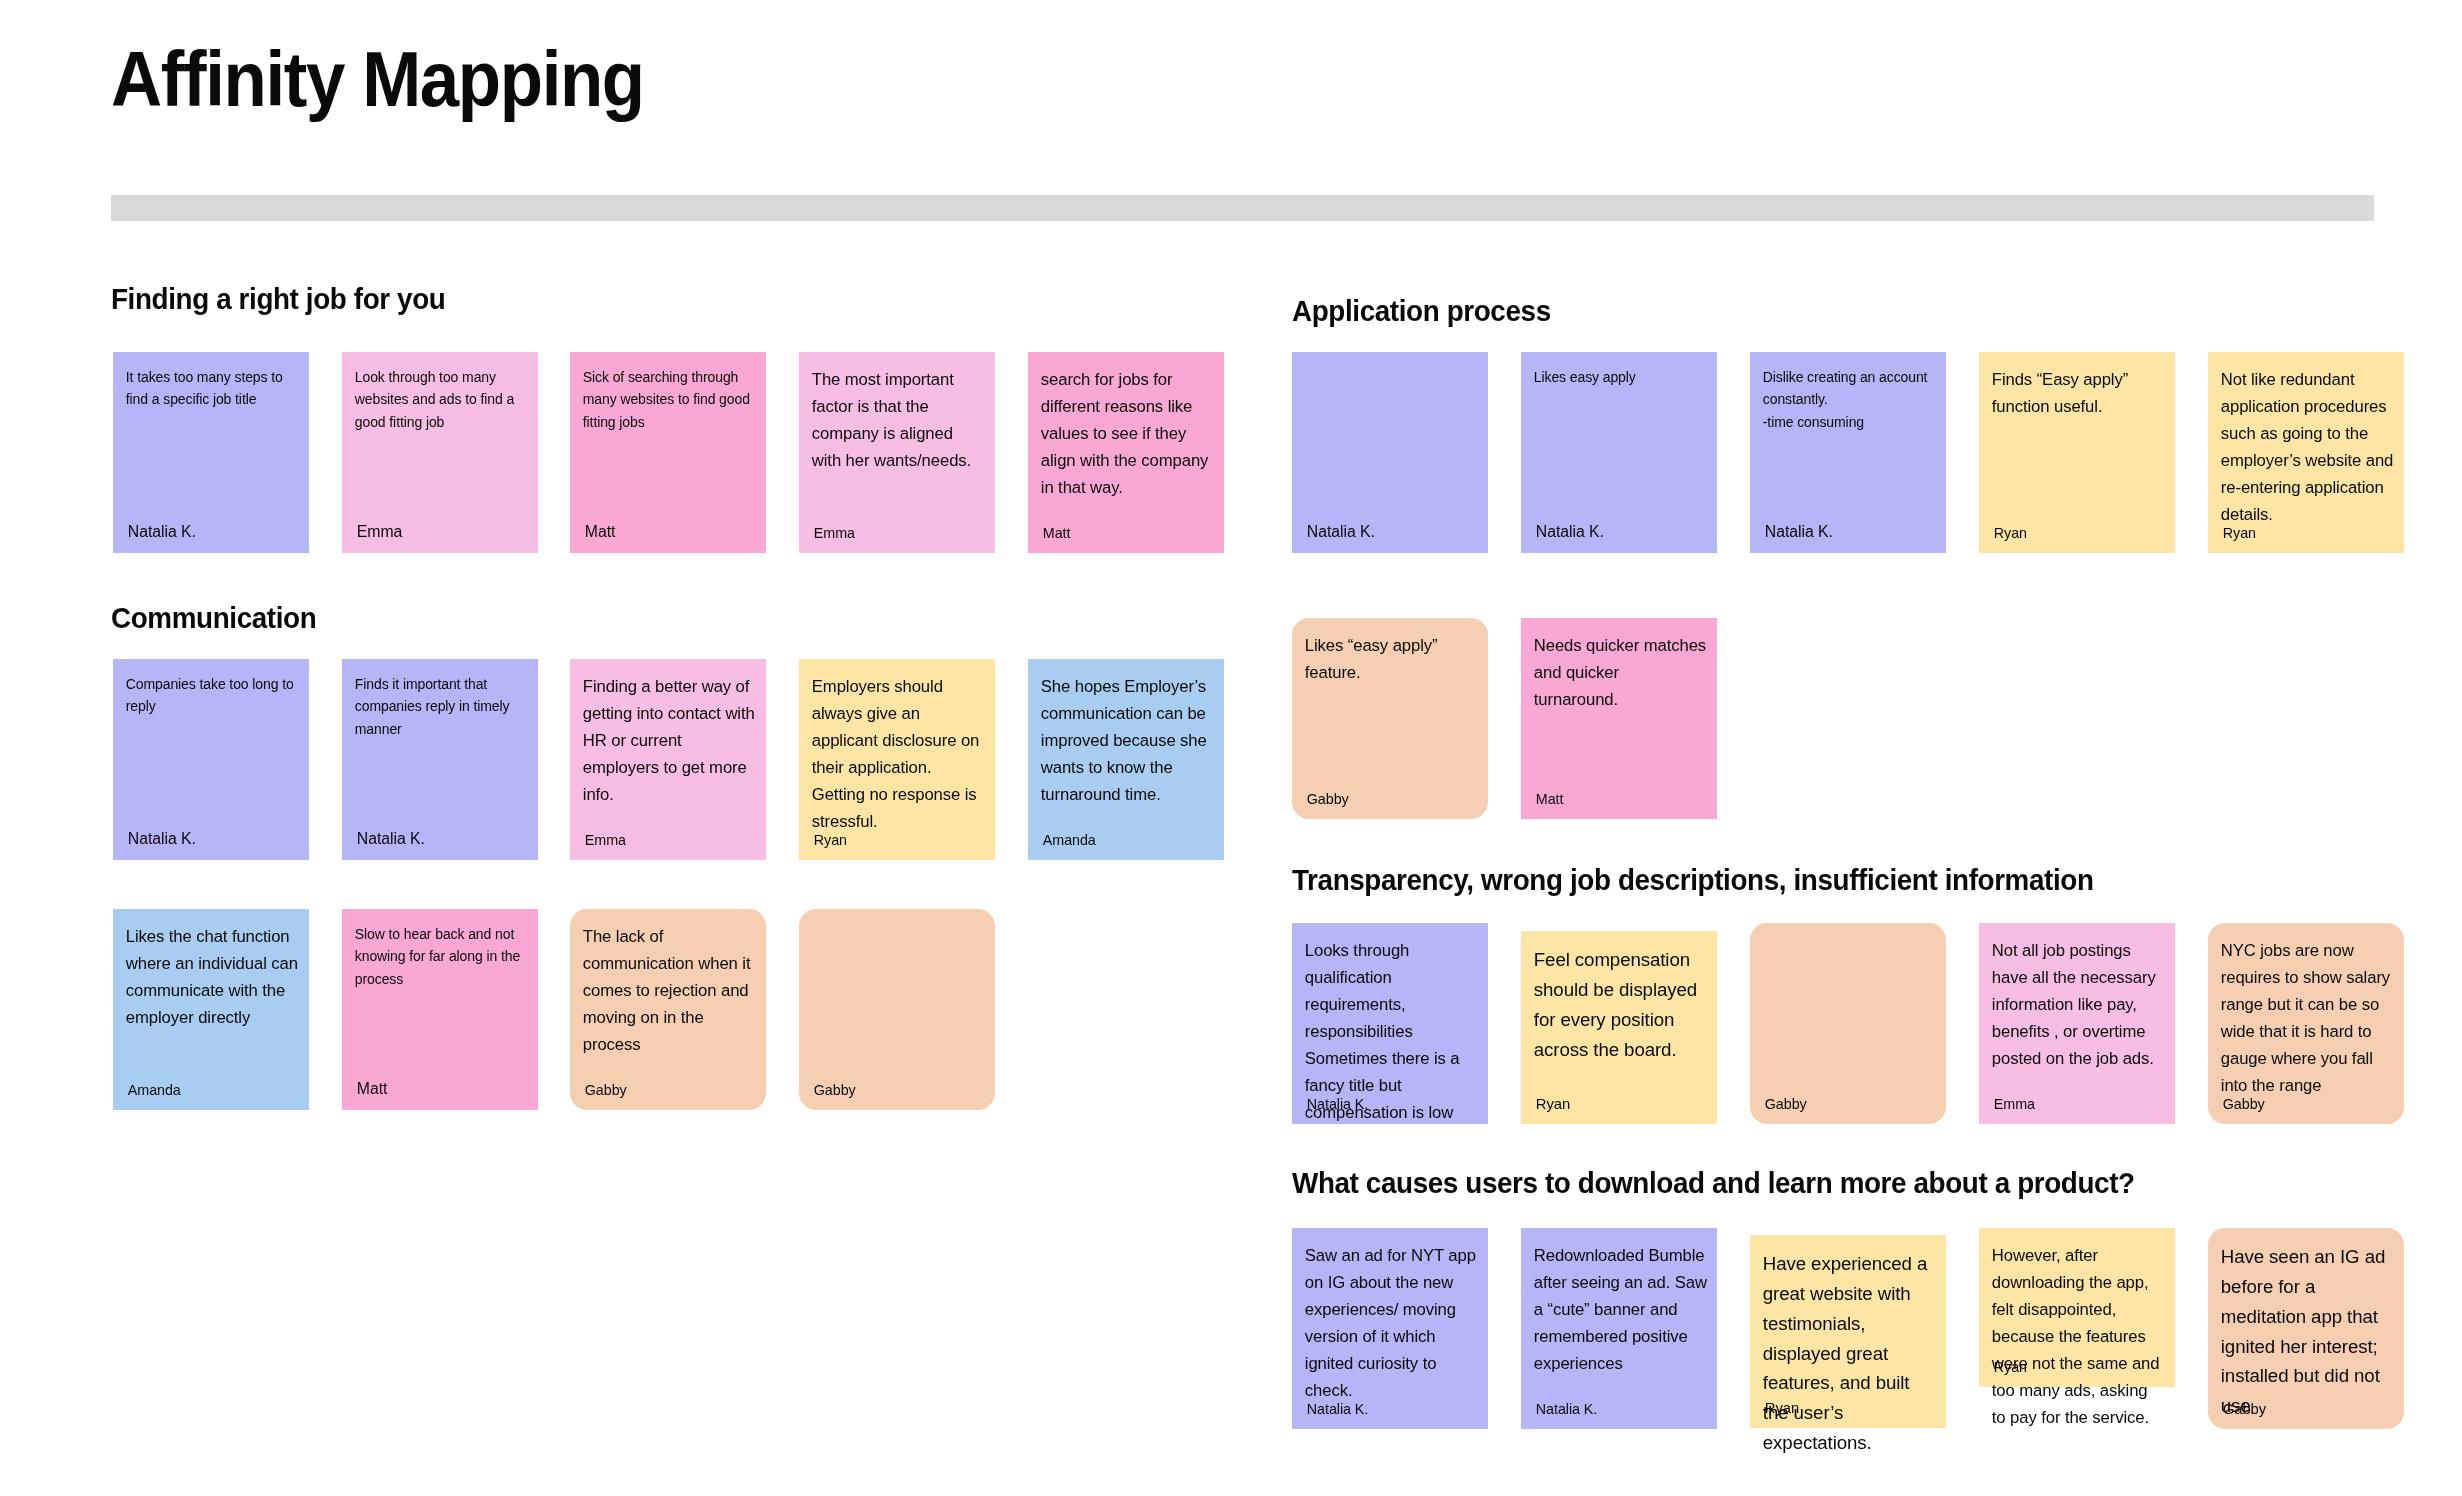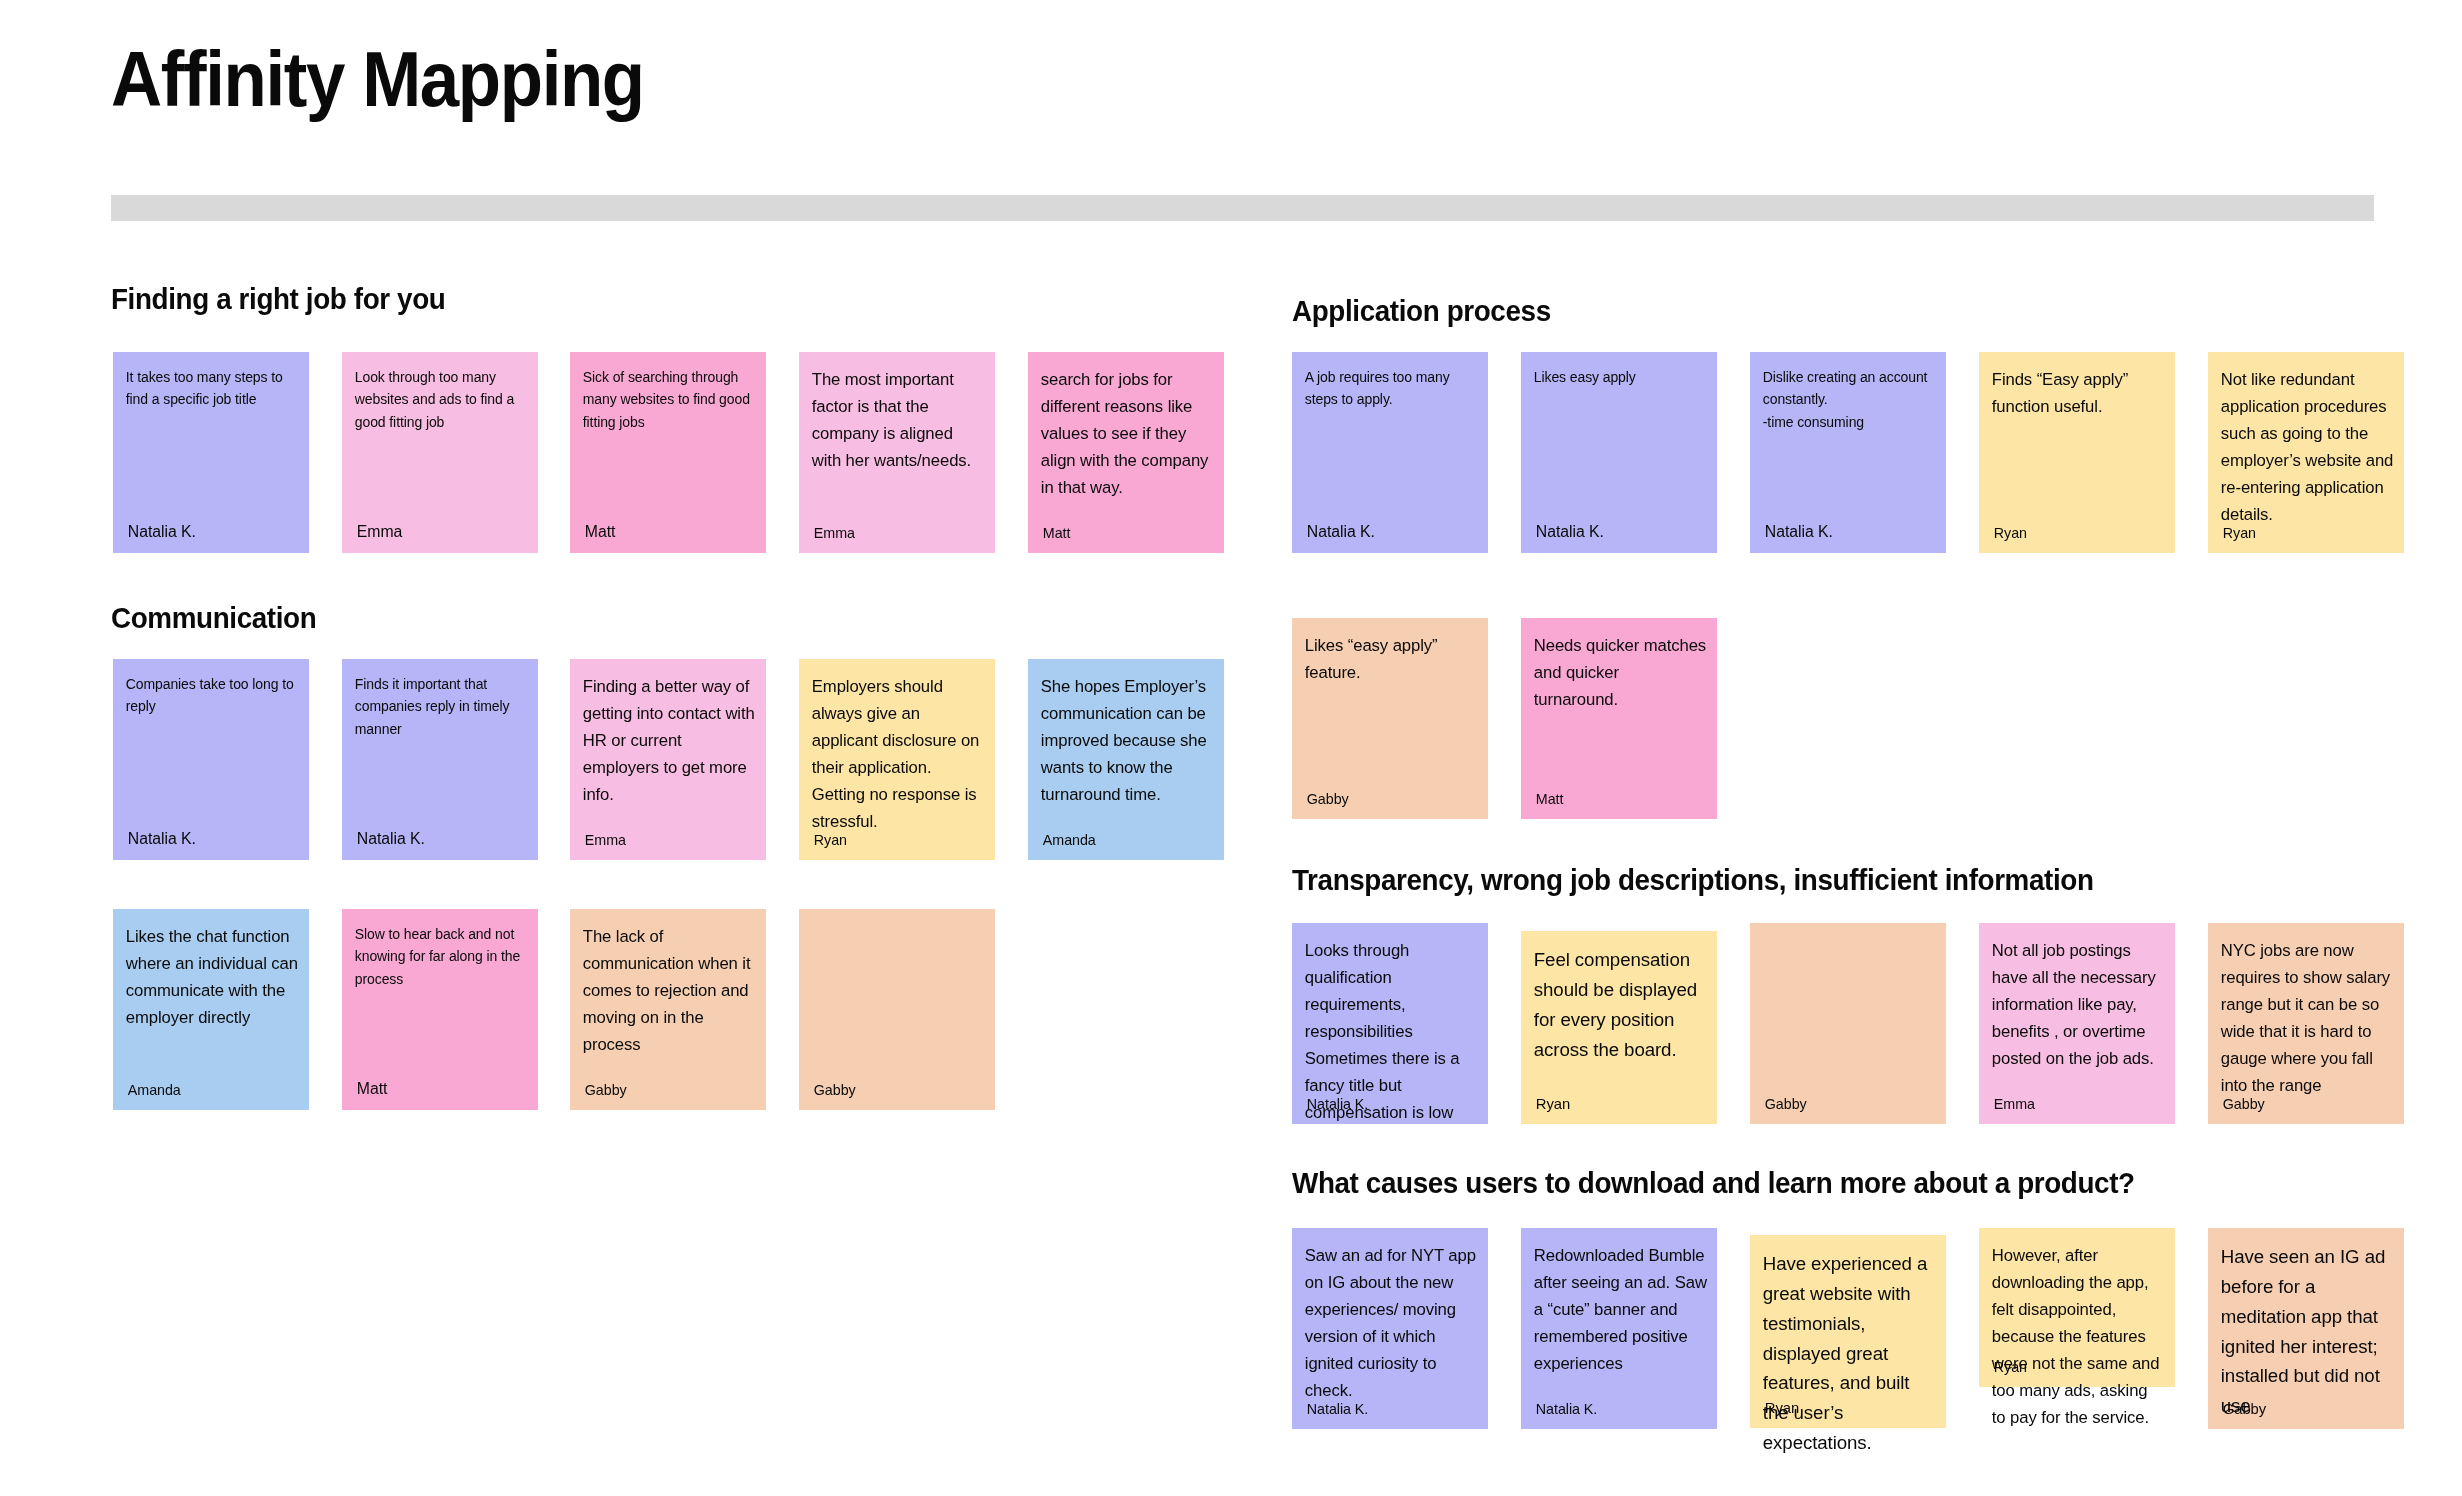--- a/index.html
+++ b/index.html
@@ -74,21 +74,21 @@
   .note.lg .note-body { font-size: 14px; line-height: 1.62; }
   .note.lg .note-author { font-size: 15.8px; }
   .note.md .note-body { font-size: 18.7px; line-height: 1.6; }
   .note.md .note-author { font-size: 14.8px; }
 
   
   .c-purple { background: #b5b5f7; }
   .c-pink   { background: #f8bde2; }
   .c-green  { background: #f9a8d4; }
   .c-yellow { background: #fce5a5; }
-  .c-peach  { background: #f6cfb2; }
+  .c-peach  { background: #f6cfb2; border-radius: 17px; }
   .c-blue   { background: #a8cdf0; }
 </style>
 </head>
 <body>
 
 <div class="page-title">Affinity Mapping</div>
 <div class="title-rule"></div>
 
 <div class="section-heading" style="left:111px; top:282px;">Finding a right job for you</div>
 
@@ -148,21 +148,20 @@
   <div class="note-body">The lack of communication when it comes to rejection and moving on in the process</div>
   <div class="note-author">Gabby</div>
 </div>
 <div class="note c-peach" style="left:799px; top:909px; width:196px; height:201px;">
   <div class="note-author">Gabby</div>
 </div>
 
 <div class="section-heading" style="left:1292px; top:294px;">Application process</div>
 
 <div class="note lg c-purple" style="left:1292px; top:352px; width:196px; height:201px;">
-  <div class="note-body">A job requires too many steps to apply.</div>
   <div class="note-author">Natalia K.</div>
 </div>
 <div class="note lg c-purple" style="left:1521px; top:352px; width:196px; height:201px;">
   <div class="note-body">Likes easy apply</div>
   <div class="note-author">Natalia K.</div>
 </div>
 <div class="note lg c-purple" style="left:1750px; top:352px; width:196px; height:201px;">
   <div class="note-body">Dislike creating an account constantly.
 -time consuming</div>
   <div class="note-author">Natalia K.</div>

